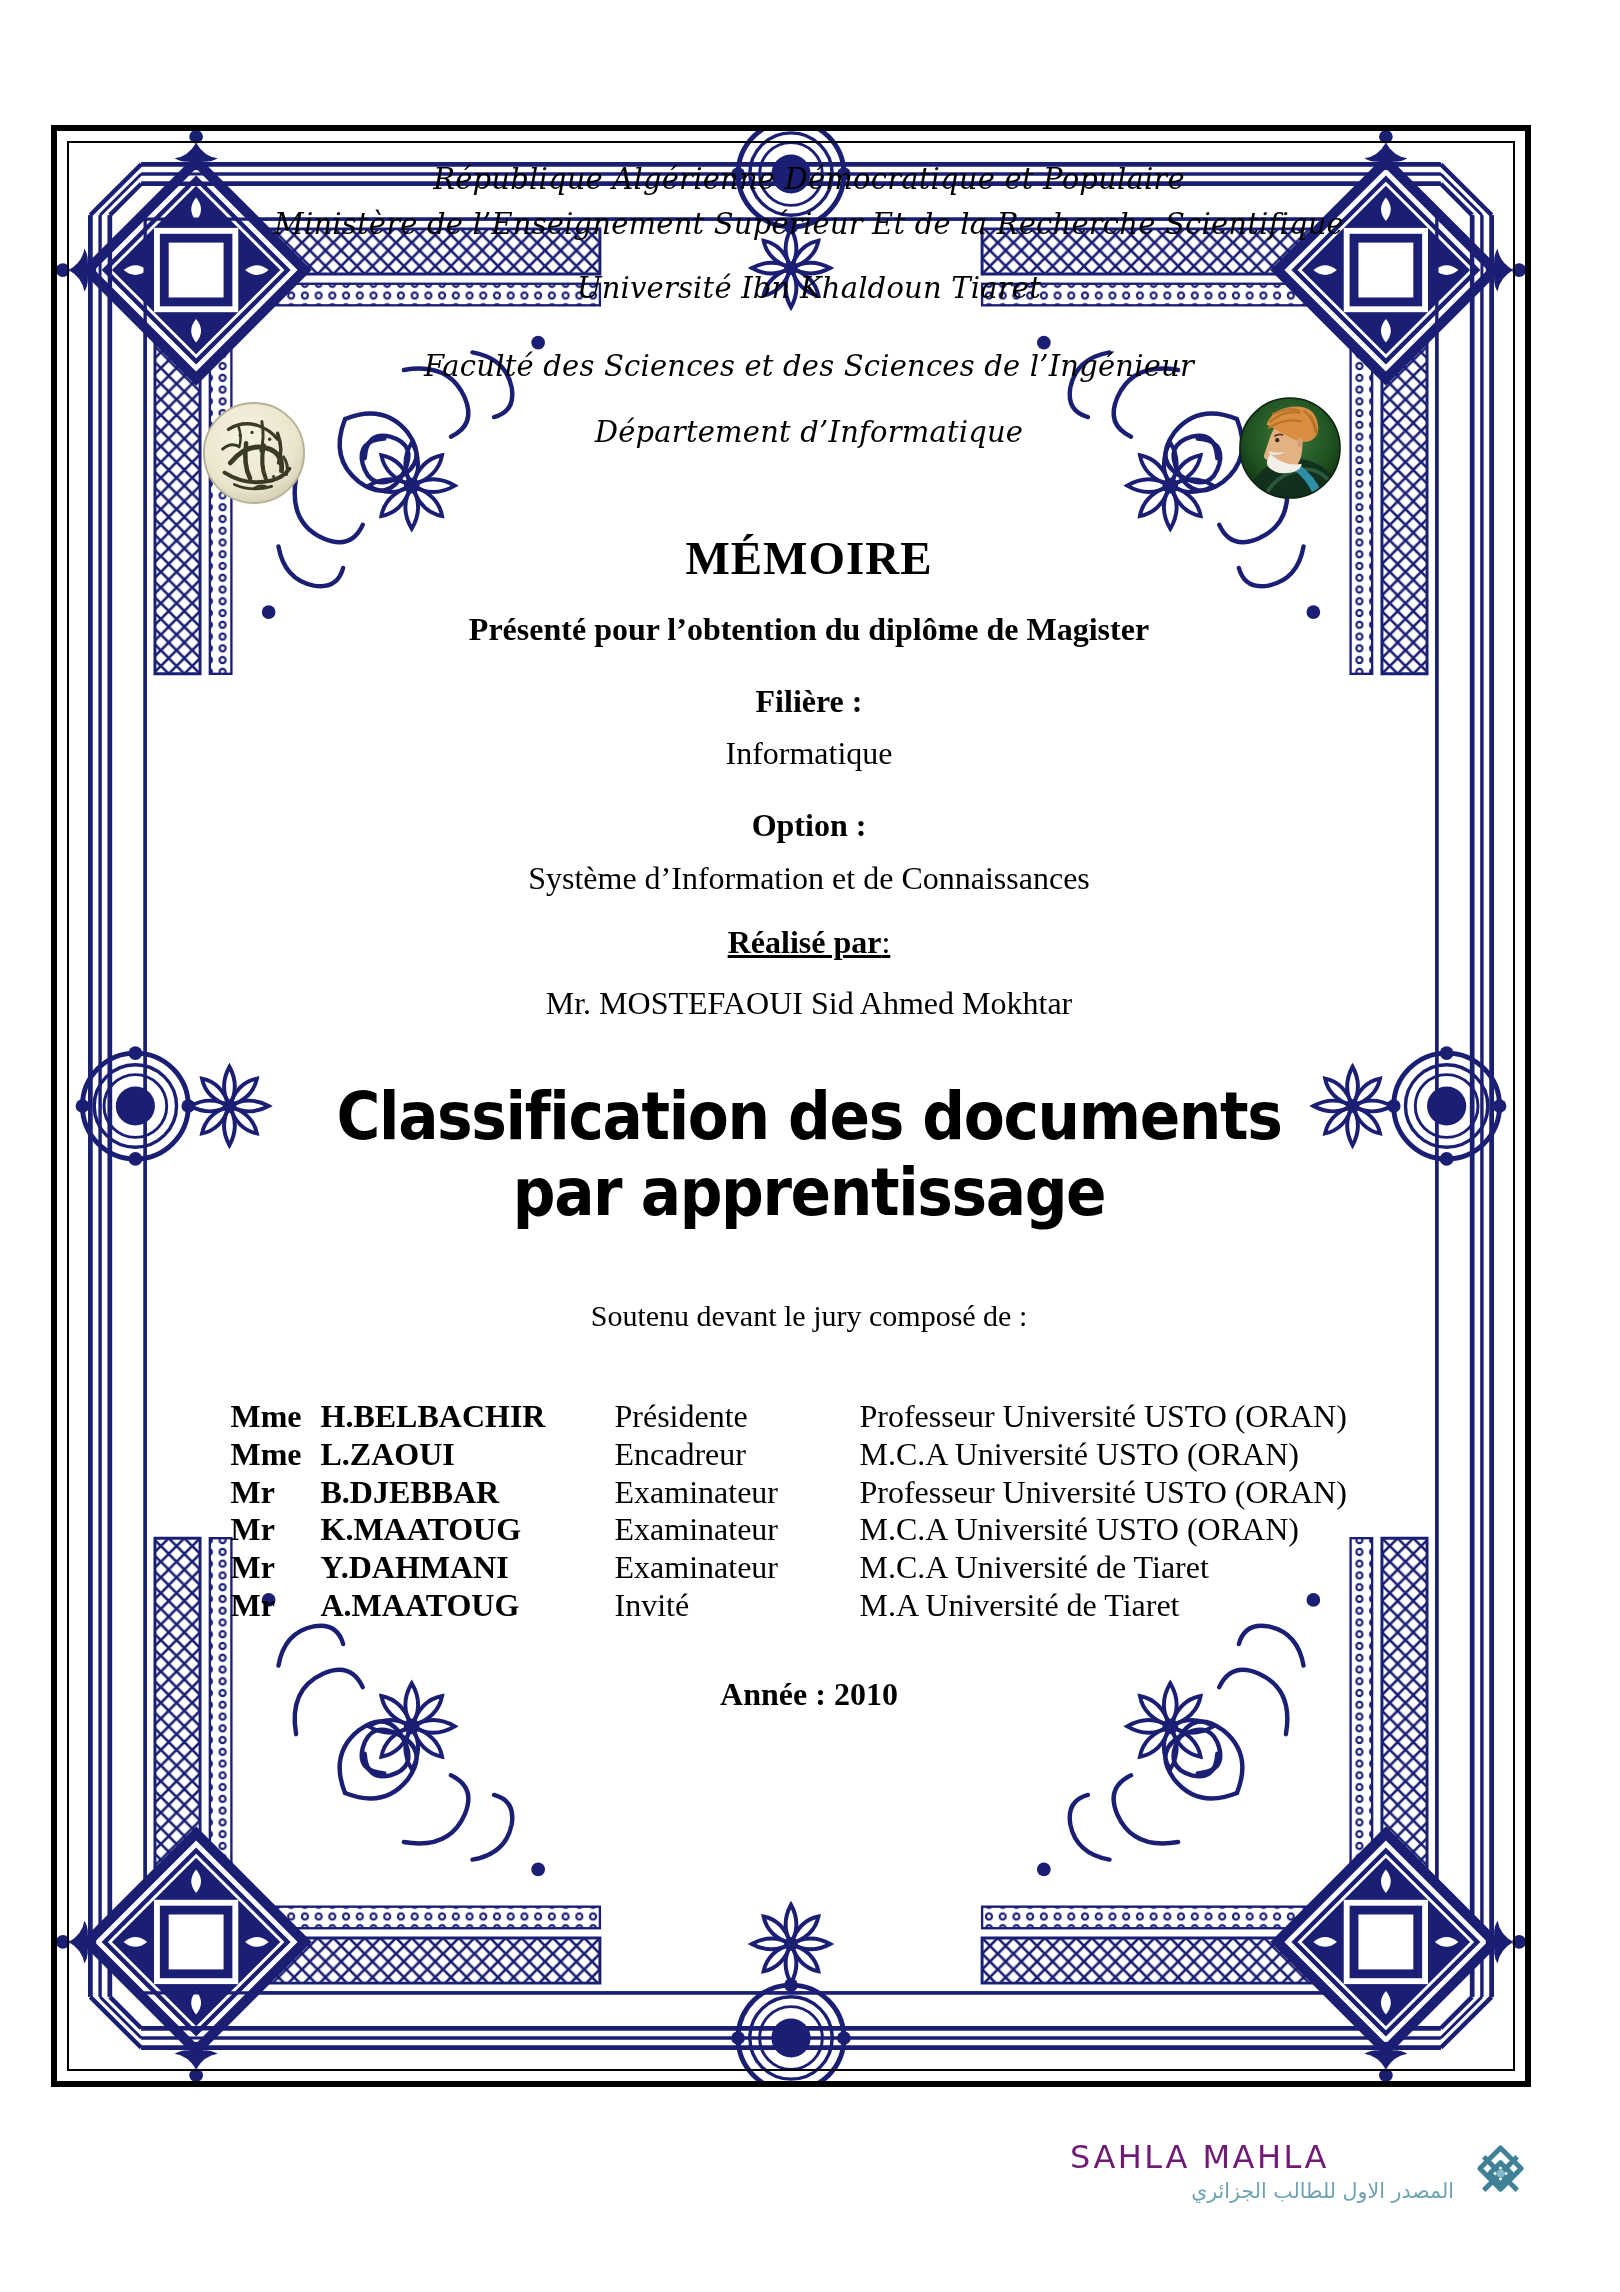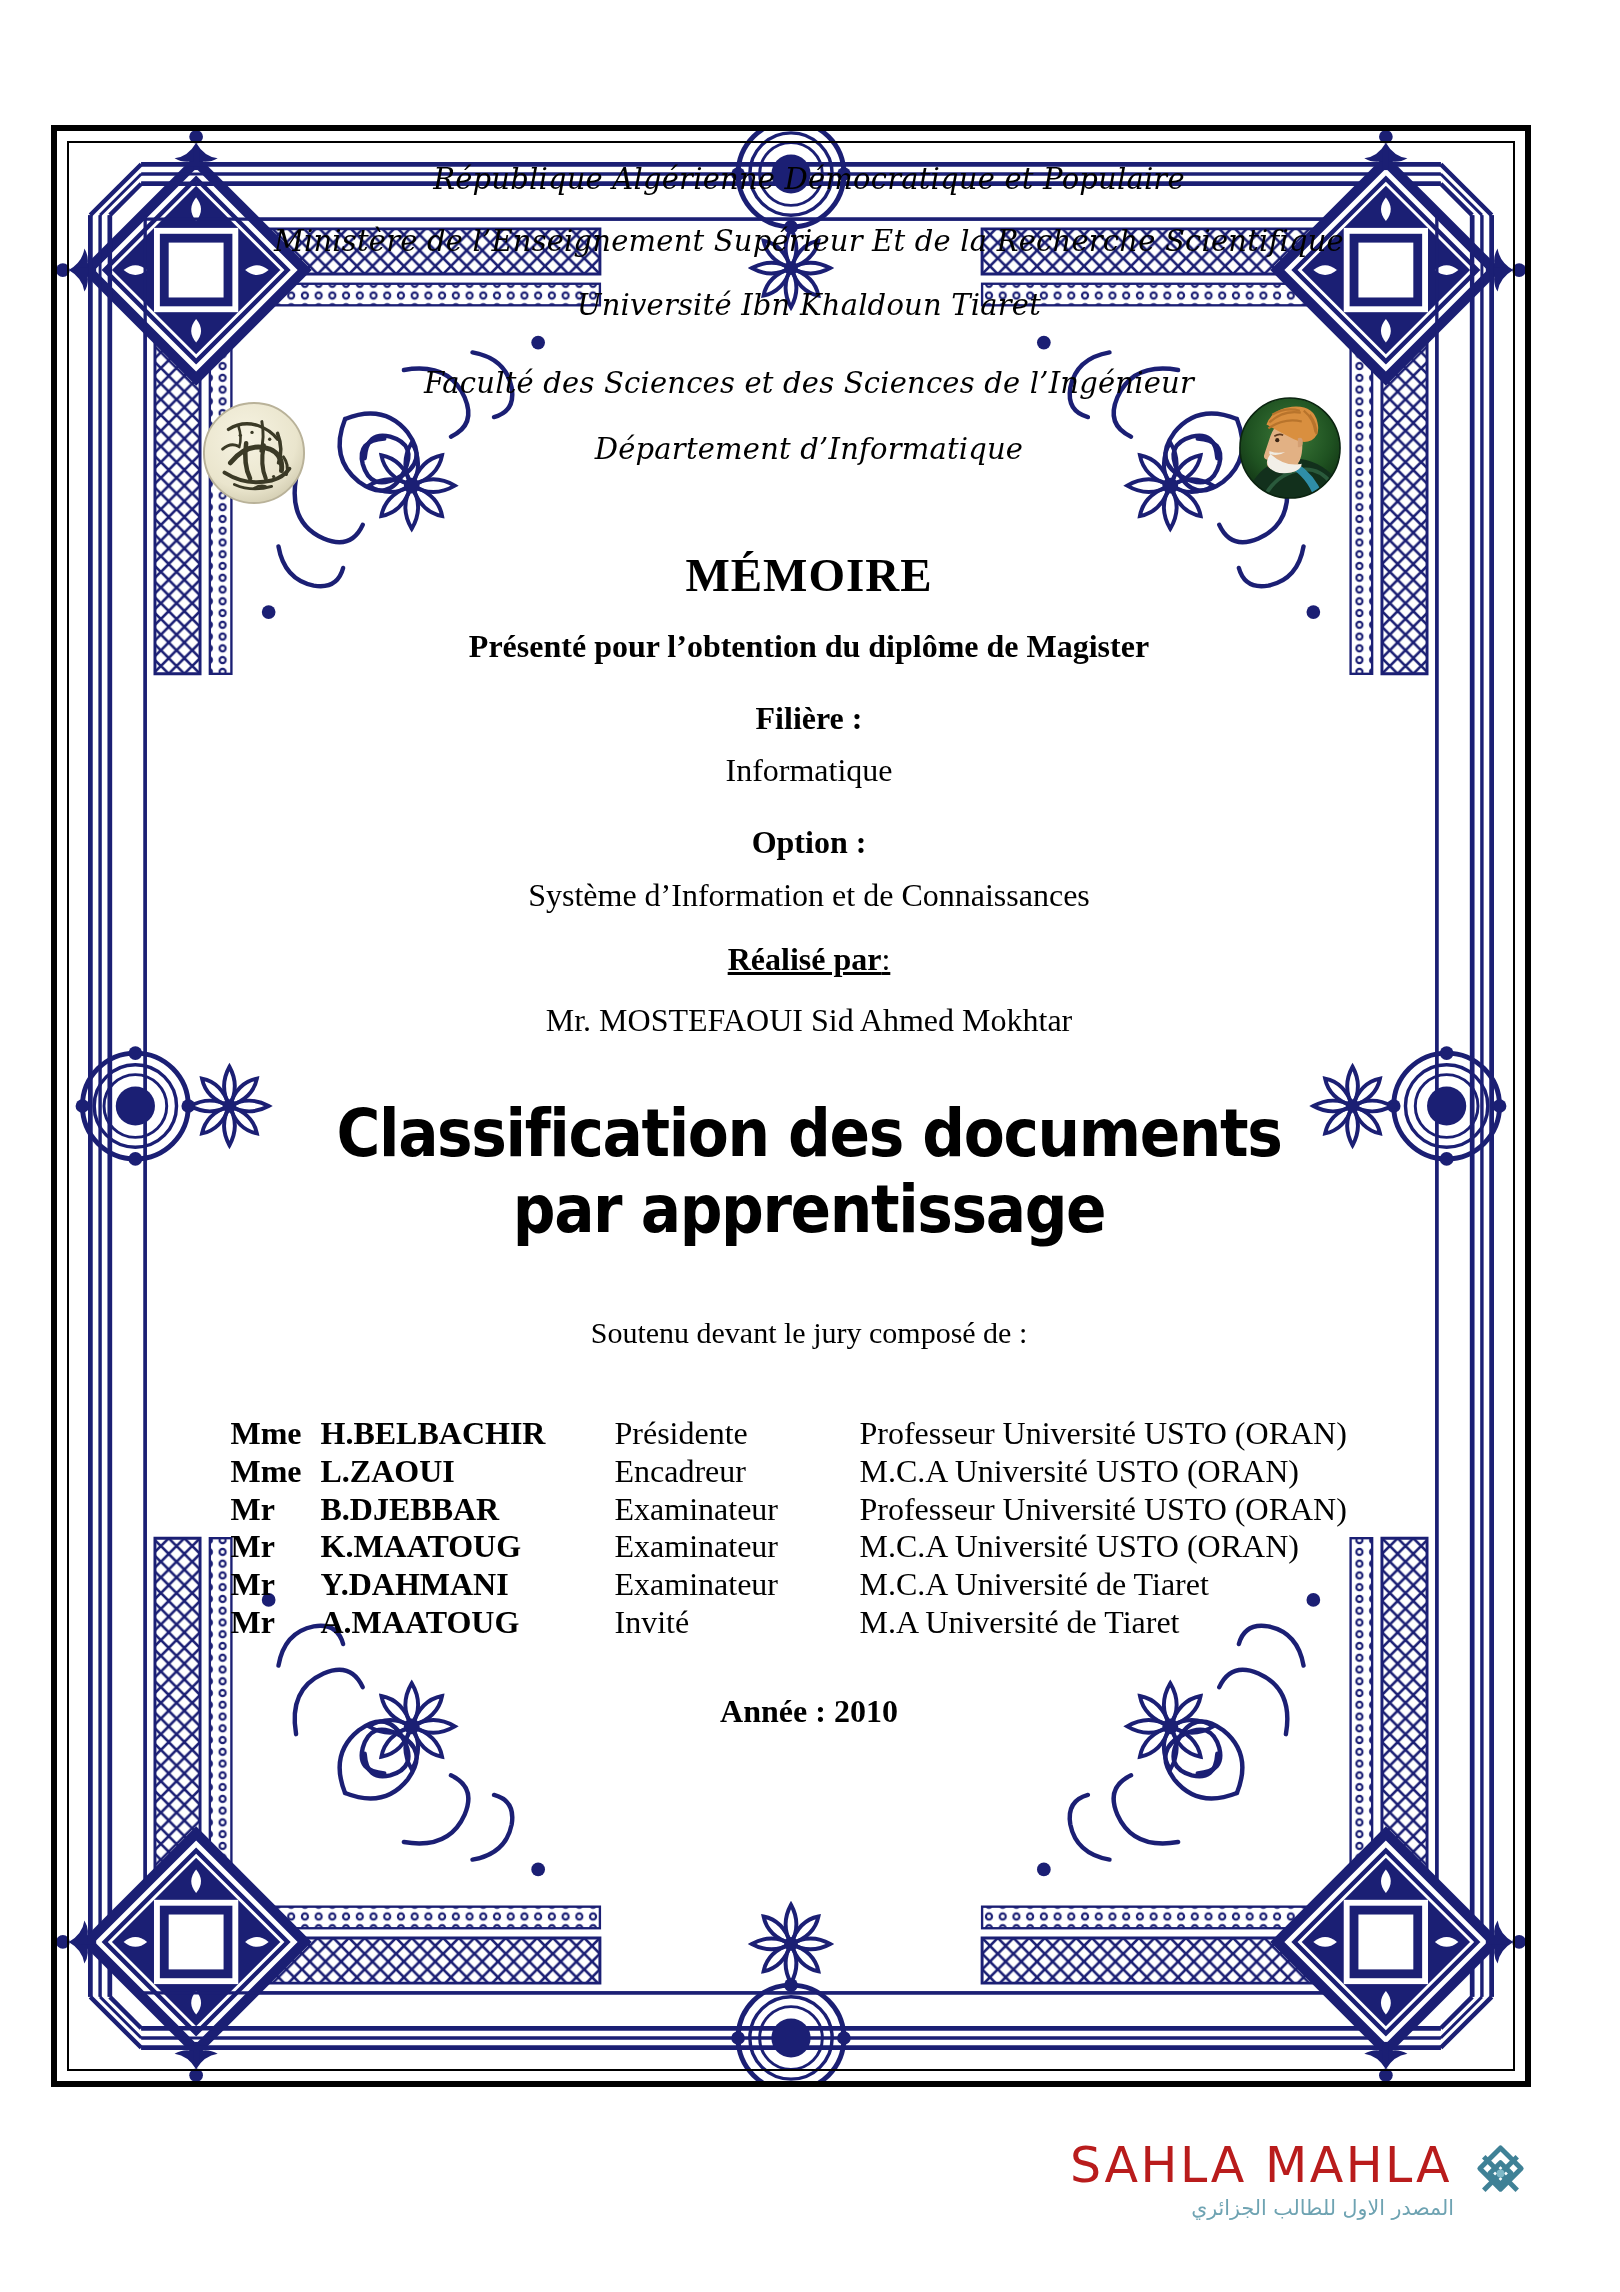--- a/index.html
+++ b/index.html
@@ -58,21 +58,21 @@
 
   .hdr-line {
     font-family: "DejaVu Serif", "Liberation Serif", serif;
     font-style: italic;
     font-size: 29px;
     line-height: 1.0;
     letter-spacing: 0.2px;
     white-space: nowrap;
   }
   #hdr-republique { margin-top: 33px; }
-  #hdr-ministere  { margin-top: 33px; }
+  #hdr-ministere  { margin-top: 16px; }
   #hdr-universite { margin-top: 35px; }
   #hdr-faculte    { margin-top: 49px; }
   #hdr-departement{ margin-top: 37px; }
 
   
   .logo {
     position: absolute;
     width: 106px;
     height: 106px;
     border-radius: 50%;
@@ -157,24 +157,24 @@
   #watermark {
     position: absolute;
     left: 1070px;
     top: 2141px;
     width: 461px;
     height: 118px;
     color: #5b97a8;
   }
   #watermark-text {
     font-family: "DejaVu Sans", sans-serif;
-    font-size: 49px;
+    font-size: 32px;
     letter-spacing: 2.5px;
     line-height: 1;
-    color: #b91c1c;
+    color: #701a75;
     white-space: nowrap;
   }
   #watermark-subtext {
     margin-top: 5.9px;
     font-family: "DejaVu Sans", sans-serif;
     font-size: 20.6px;
     color: #6ea3b2;
     direction: rtl;
     text-align: right;
     width: 384px;

